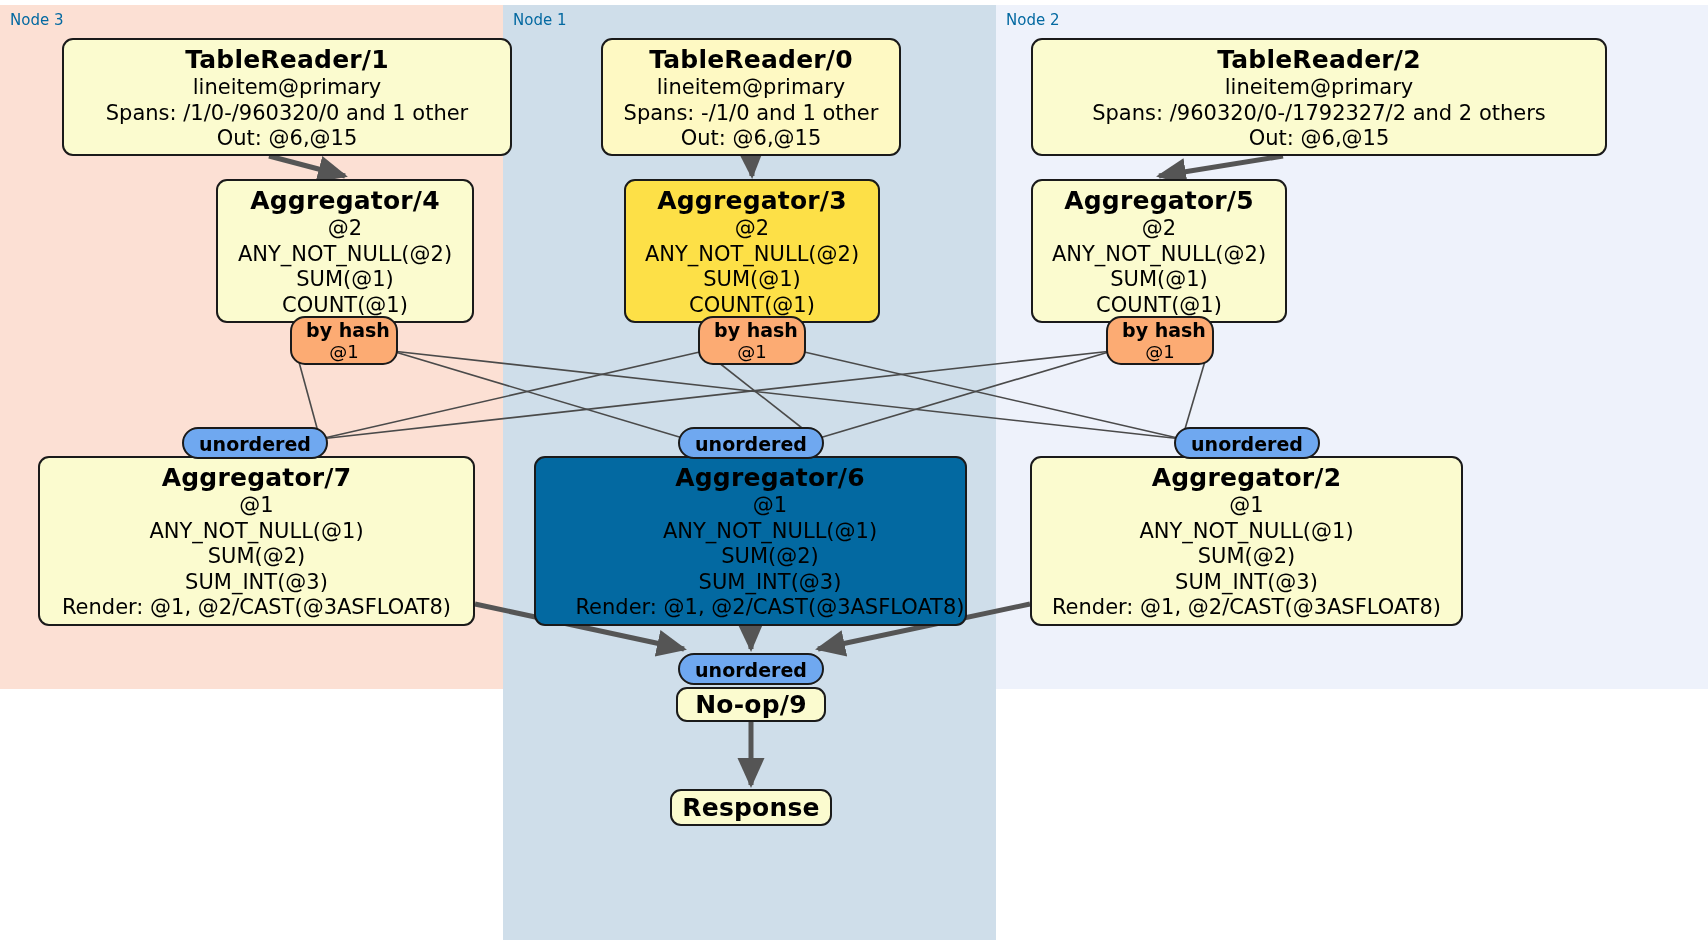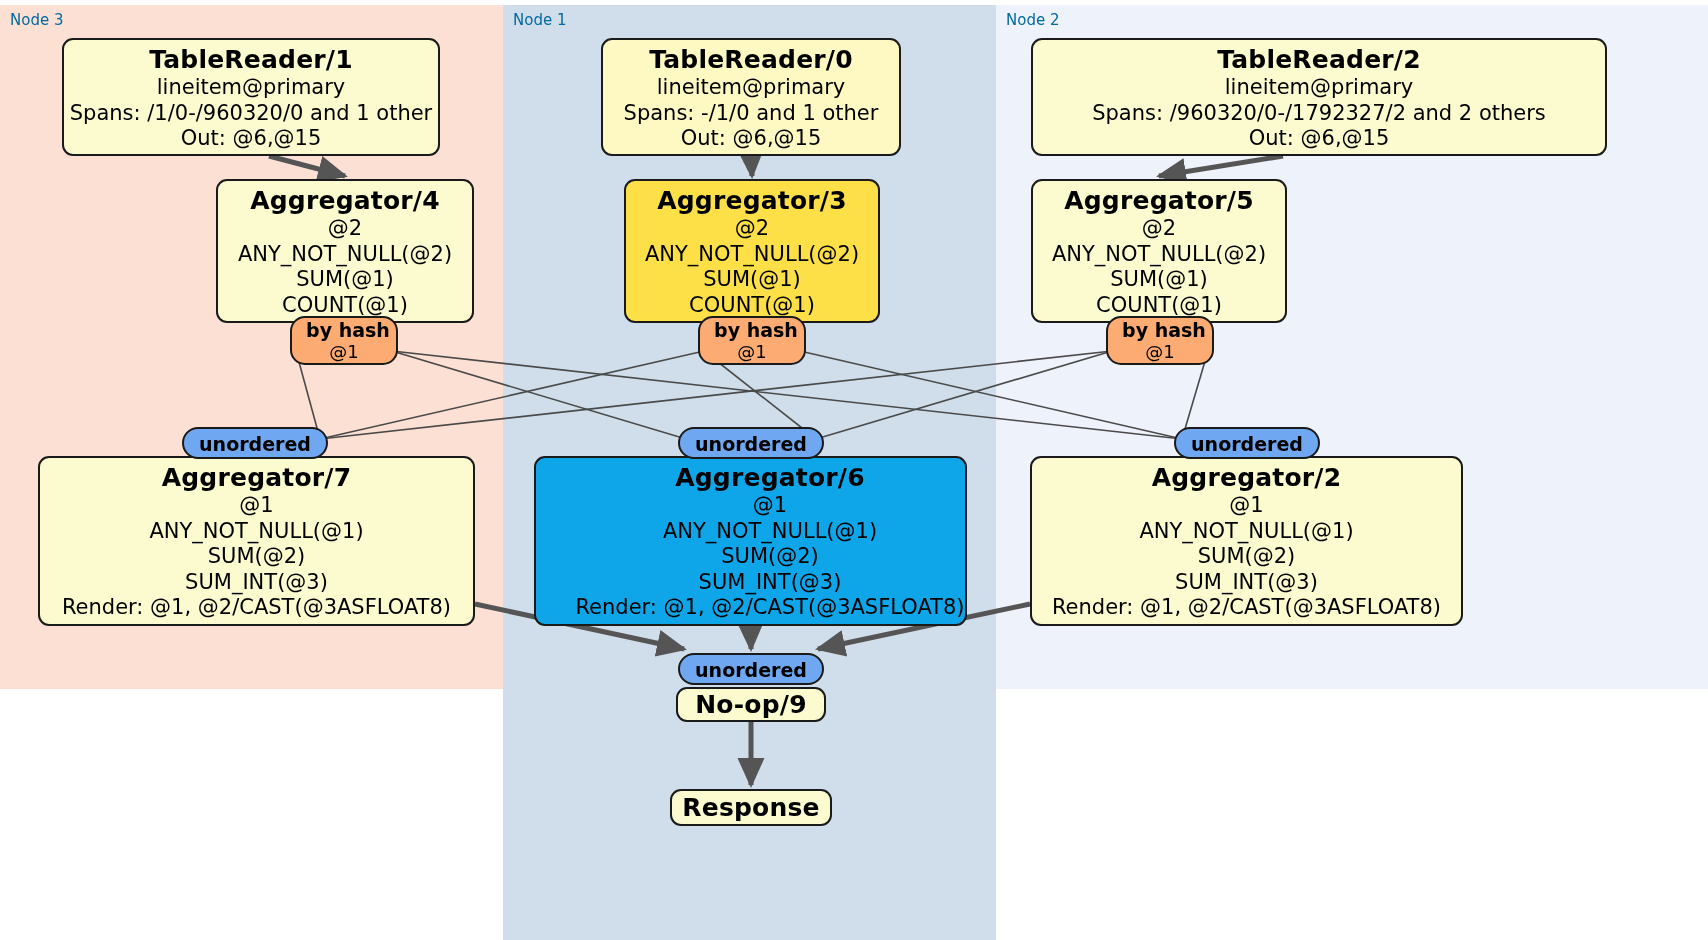--- a/index.html
+++ b/index.html
@@ -56,21 +56,21 @@
         <line x1="1112" y1="351" x2="320" y2="439" stroke="#4a4a4a" stroke-width="1.6"></line>
         <line x1="1112" y1="351" x2="816" y2="439" stroke="#4a4a4a" stroke-width="1.6"></line>
         <line x1="1208" y1="351" x2="1182" y2="439" stroke="#4a4a4a" stroke-width="1.6"></line>
         <line x1="475" y1="604" x2="684" y2="649" stroke="#555555" stroke-width="5" marker-end="url(#ah-thick)"></line>
         <line x1="750.5" y1="626" x2="751" y2="649" stroke="#555555" stroke-width="5" marker-end="url(#ah-thick)"></line>
         <line x1="1030" y1="604" x2="818" y2="649" stroke="#555555" stroke-width="5" marker-end="url(#ah-thick)"></line>
         <line x1="751" y1="722" x2="751" y2="785" stroke="#555555" stroke-width="5" marker-end="url(#ah-thick)"></line>
       </g>
   </svg>
   <div id="nodes">
-      <div class="box" style="left: 62px; top: 38px; width: 378px; height: 118px; background: rgb(251, 251, 207); border-color: rgb(26, 26, 26);">
+      <div class="box" style="left: 62px; top: 38px; width: 450px; height: 118px; background: rgb(251, 251, 207); border-color: rgb(26, 26, 26);">
         <div class="ttl">TableReader/1</div>
         <div>lineitem@primary</div>
         <div>Spans: /1/0-/960320/0 and 1 other</div>
         <div>Out: @6,@15</div>
       </div>
       <div class="box" style="left: 601px; top: 38px; width: 300px; height: 118px; background: #fef9c3; border-color: rgb(26, 26, 26);">
         <div class="ttl">TableReader/0</div>
         <div>lineitem@primary</div>
         <div>Spans: -/1/0 and 1 other</div>
         <div>Out: @6,@15</div>
@@ -103,21 +103,21 @@
         <div>COUNT(@1)</div>
       </div>
       <div class="box" style="left: 38px; top: 456px; width: 437px; height: 170px; background: rgb(251, 251, 207); border-color: rgb(26, 26, 26);">
         <div class="ttl">Aggregator/7</div>
         <div>@1</div>
         <div>ANY_NOT_NULL(@1)</div>
         <div>SUM(@2)</div>
         <div>SUM_INT(@3)</div>
         <div>Render: @1, @2/CAST(@3ASFLOAT8)</div>
       </div>
-      <div class="box" style="left: 534px; top: 456px; width: 433px; height: 170px; background: #0ea5e9; border-color: rgb(26, 26, 26); padding-left: 39px;">
+      <div class="box" style="left: 534px; top: 456px; width: 433px; height: 170px; background: #0369a1; border-color: rgb(26, 26, 26); padding-left: 39px;">
         <div class="ttl">Aggregator/6</div>
         <div>@1</div>
         <div>ANY_NOT_NULL(@1)</div>
         <div>SUM(@2)</div>
         <div>SUM_INT(@3)</div>
         <div>Render: @1, @2/CAST(@3ASFLOAT8)</div>
       </div>
       <div class="box" style="left: 1030px; top: 456px; width: 433px; height: 170px; background: rgb(251, 251, 207); border-color: rgb(26, 26, 26);">
         <div class="ttl">Aggregator/2</div>
         <div>@1</div>

